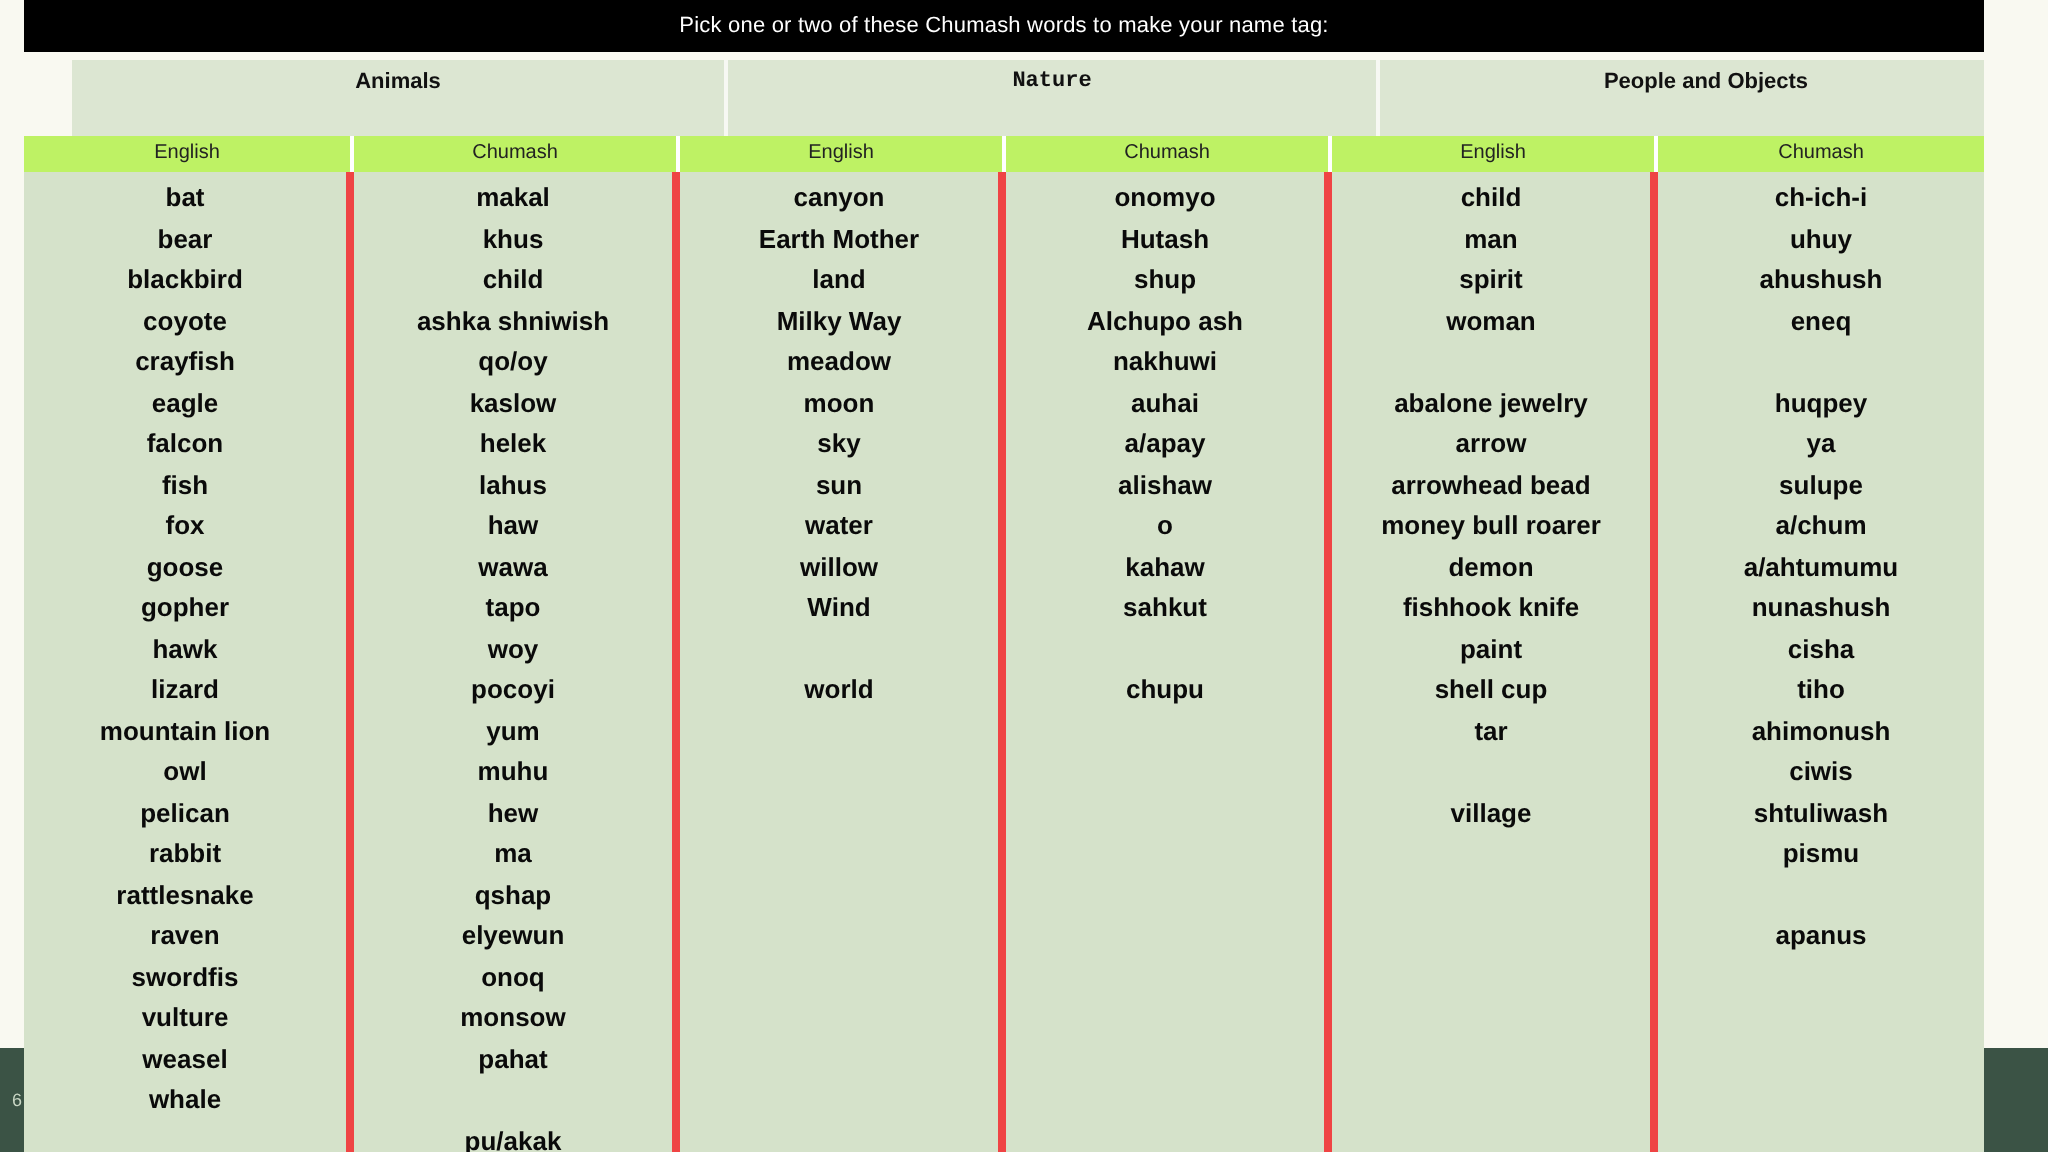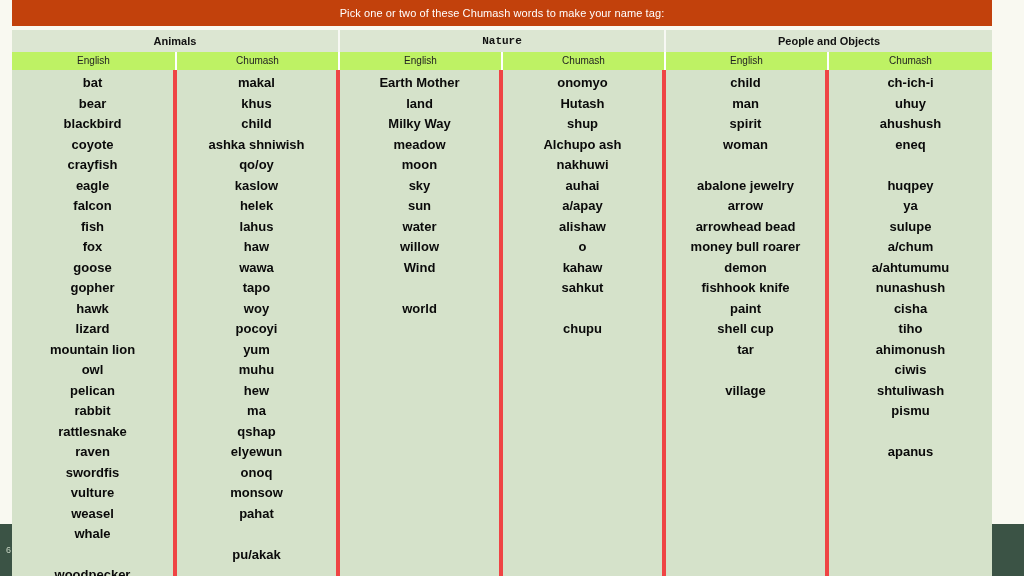--- a/index.html
+++ b/index.html
@@ -43,43 +43,44 @@
     z-index: 5;
   }
 
   
   .banner {
     position: absolute;
     left: 12px;
     top: 0px;
     width: 980px;
     height: 26px;
-    background: #c2410c;
+    background: #000000;
     color: #FFFFFF;
     font-size: 11px;
     line-height: 26px;
     text-align: center;
     letter-spacing: 0.1px;
   }
 
   
   .table-wrap {
     position: absolute;
     left: 12px;
     top: 30px;
     width: 980px;
     height: 546px;
     overflow: hidden;
   }
 
   .section-head-row {
     display: flex;
     width: 100%;
-    height: 22px;
+    height: 38px;
     background: #F5F7F1;
+    margin-left: 24px;
   }
   .section-head {
     background: #DCE6D2;
     color: #111111;
     font-size: 11px;
     font-weight: bold;
     line-height: 22px;
     text-align: center;
     border-right: 2px solid #F7F8F3;
     box-sizing: border-box;
@@ -213,20 +214,21 @@
         <div class="word">ma</div>
         <div class="word">qshap</div>
         <div class="word">elyewun</div>
         <div class="word">onoq</div>
         <div class="word">monsow</div>
         <div class="word">pahat</div>
         <div class="word blank">&nbsp;</div>
         <div class="word">pu/akak</div>
       </div>
     <div class="col w-c3">
+        <div class="word">canyon</div>
         <div class="word">Earth Mother</div>
         <div class="word">land</div>
         <div class="word">Milky Way</div>
         <div class="word">meadow</div>
         <div class="word">moon</div>
         <div class="word">sky</div>
         <div class="word">sun</div>
         <div class="word">water</div>
         <div class="word">willow</div>
         <div class="word">Wind</div>

